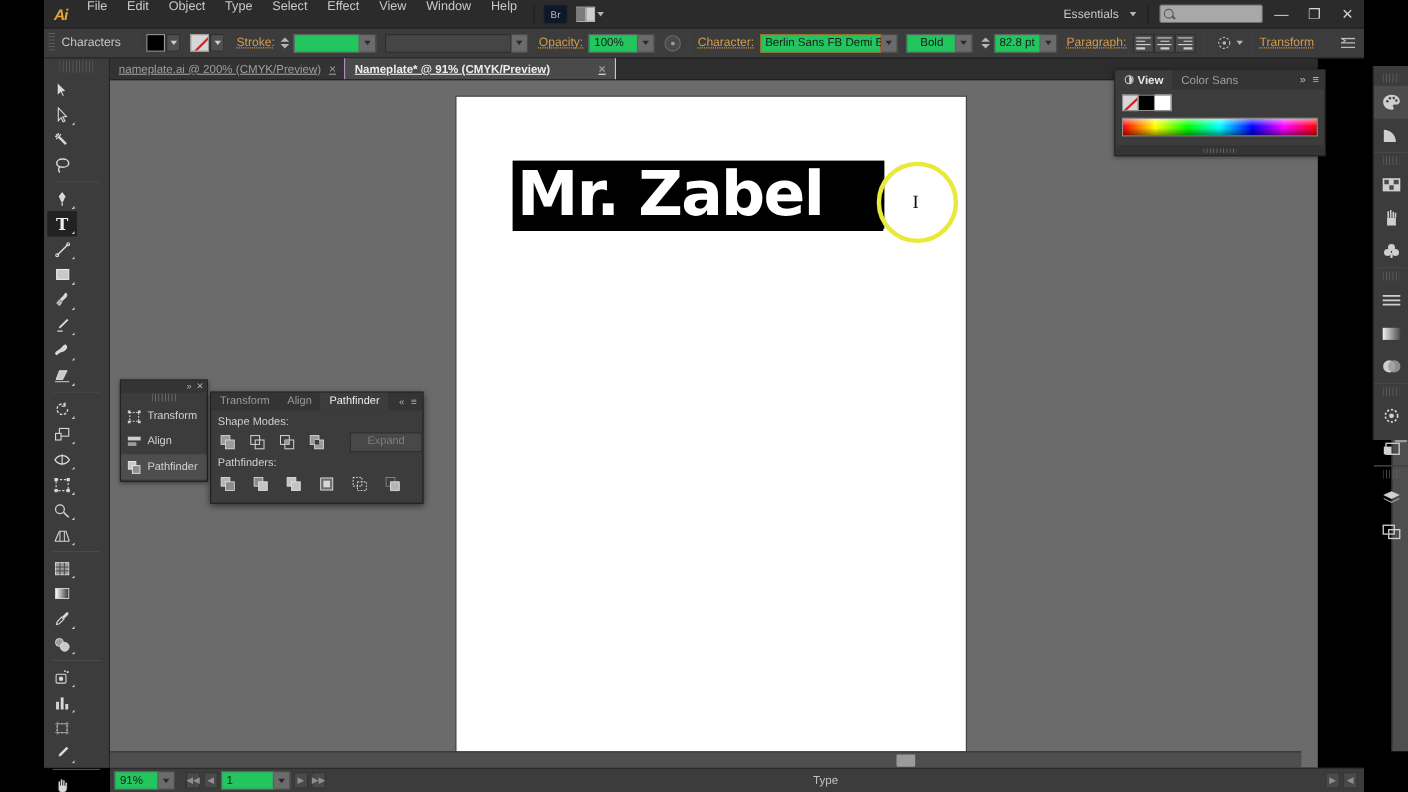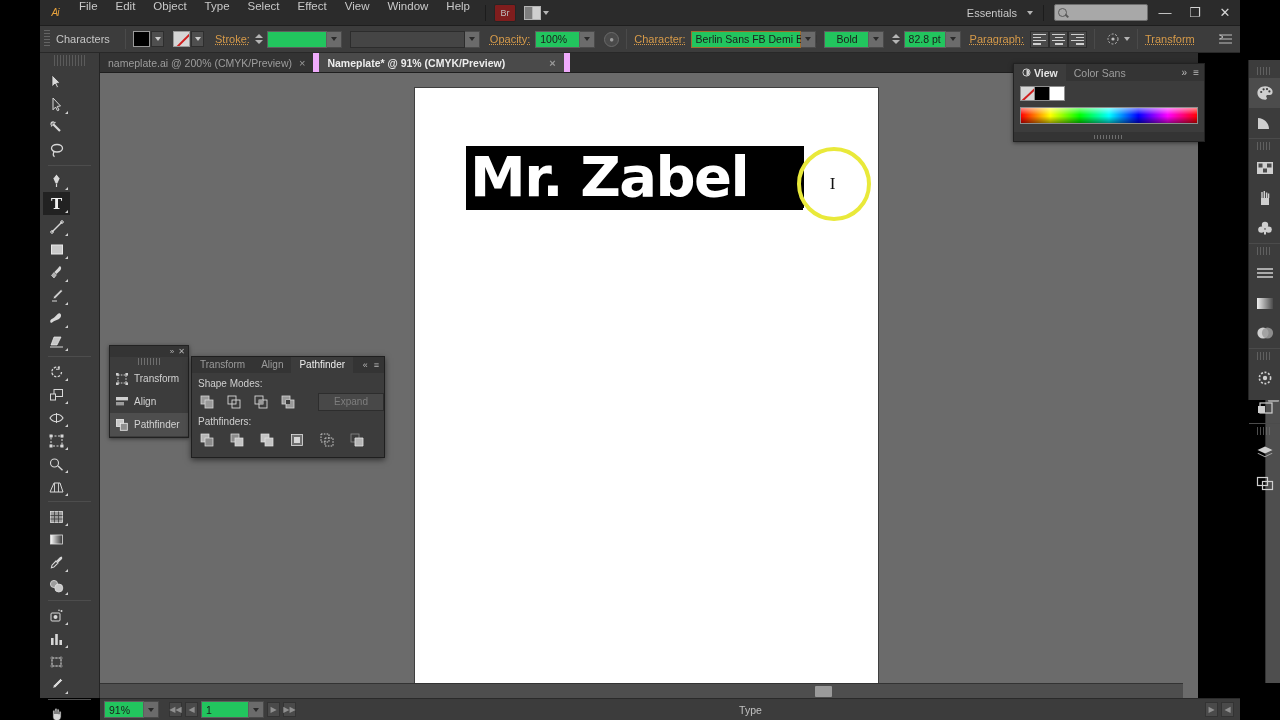--- a/index.html
+++ b/index.html
@@ -16,30 +16,30 @@
   .letterbox { position:absolute; background:#000; z-index:60; }
 
   
   .menubar {
     position:absolute; left:40px; top:0; width:1200px; height:26px;
     background:#2b2b2b; display:flex; align-items:center;
     border-bottom:1px solid #1e1e1e;
   }
   .ai-logo {
     width:30px; height:26px; display:flex; align-items:center; justify-content:center;
-    color:#e8a33d; font-weight:normal; font-size:10px; font-style:italic;
+    color:#e8a33d; font-weight:bold; font-size:14px; font-style:italic;
     letter-spacing:-1px;
   }
   .menu-item {
     padding:0 9px; height:40px; line-height:26px; font-size:11.5px; color:#c9c9c9;
     cursor:default; white-space:nowrap;
   }
   .menubar-sep { width:1px; height:16px; background:#1c1c1c; margin:0 6px; }
   .tb-btn {
-    width:22px; height:18px; background:#7f1d1d; border:1px solid #252525;
+    width:22px; height:18px; background:#0f172a; border:1px solid #252525;
     border-radius:2px; display:flex; align-items:center; justify-content:center;
     font-size:9px; color:#bdbdbd; margin:10px 2px;
   }
   .arrange-btn { width:28px; height:18px; display:flex; align-items:center; gap:2px; margin-left:6px; }
   .arrange-grid {
     width:17px; height:14px; border:1px solid #b4b4b4; display:flex;
   }
   .arrange-grid i { flex:1; border-right:1px solid #b4b4b4; background:#7d7d7d; display:block; }
   .arrange-grid i:last-child { border-right:none; background:#cfcfcf; }
   .caret-dn {
@@ -122,22 +122,23 @@
   .align-btn i:nth-child(even){ width:8px; }
   .optbar-right-icon { width:22px;height:17px;display:flex;align-items:center;justify-content:center;color:#bdbdbd; }
 
   
   .tabstrip {
     position:absolute; left:100px; top:53px; width:1098px; height:20px;
     background:#2d2d2d; display:flex; align-items:flex-end; border-bottom:1px solid #1f1f1f;
   }
   .doctab {
     height:19px; display:flex; align-items:center; gap:7px; padding:0 8px;
-    font-size:10.5px; color:#9d9d9d; background:#333; border-right:6px solid #f0abfc;
+    font-size:10.5px; color:#9d9d9d; background:#333; border-right:1px solid #f0abfc;
     white-space:nowrap;
+    text-decoration:underline;
   }
   .doctab.active { background:#4a4a4a; color:#ededed; font-weight:bold;gap:44px; }
   .tab-x { font-size:11px; color:#9a9a9a; }
 
   
   .toolpanel {
     position:absolute; left:40px; top:53px; width:60px; height:645px;
     background:#3c3c3c; border-right:1px solid #242424;
   }
   .tool-grip {

